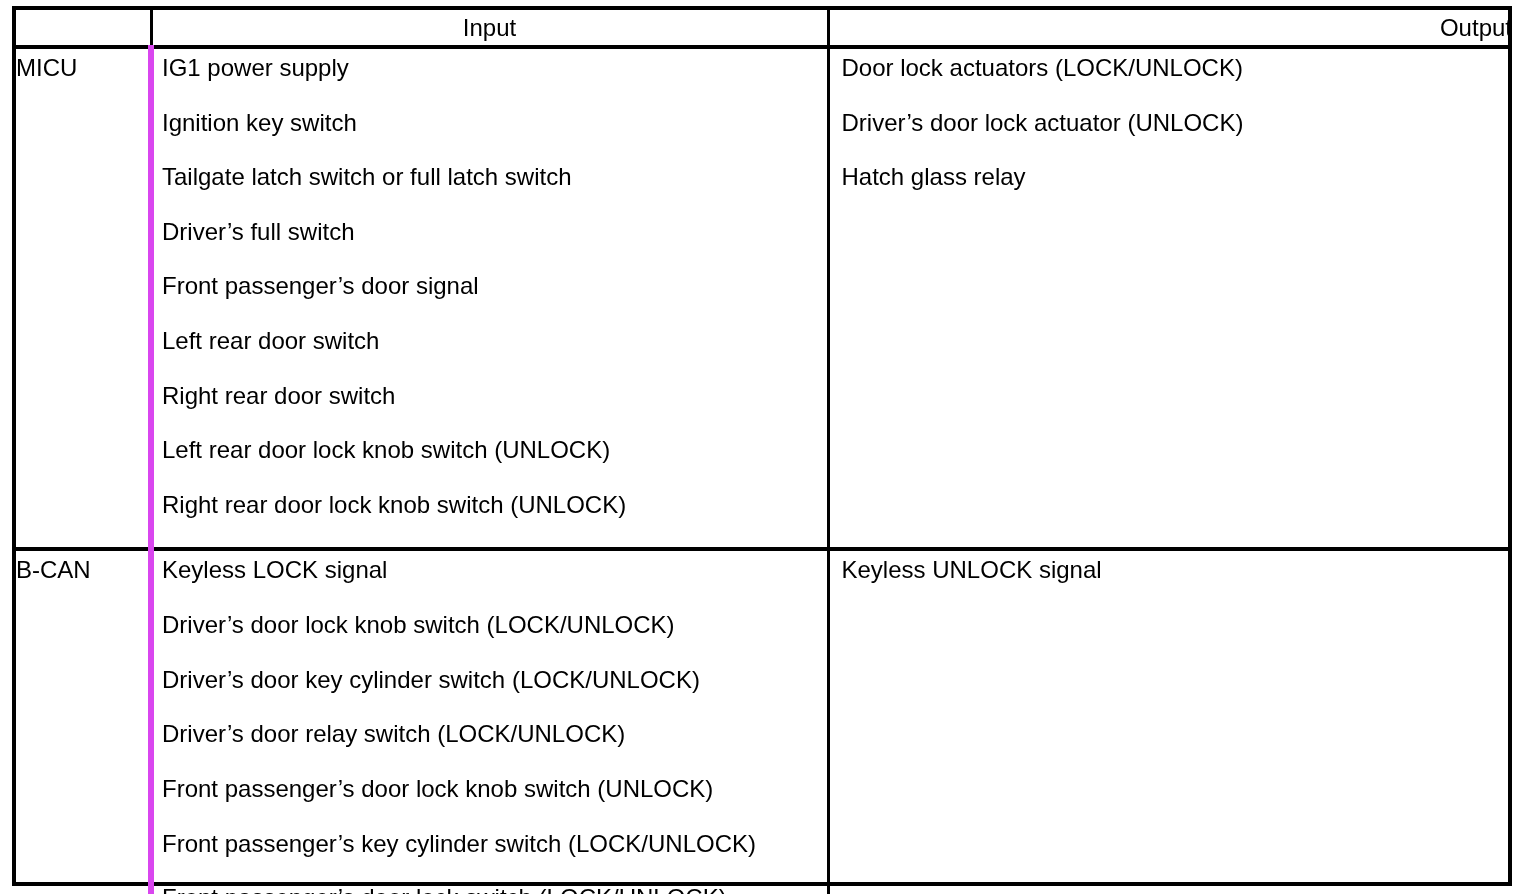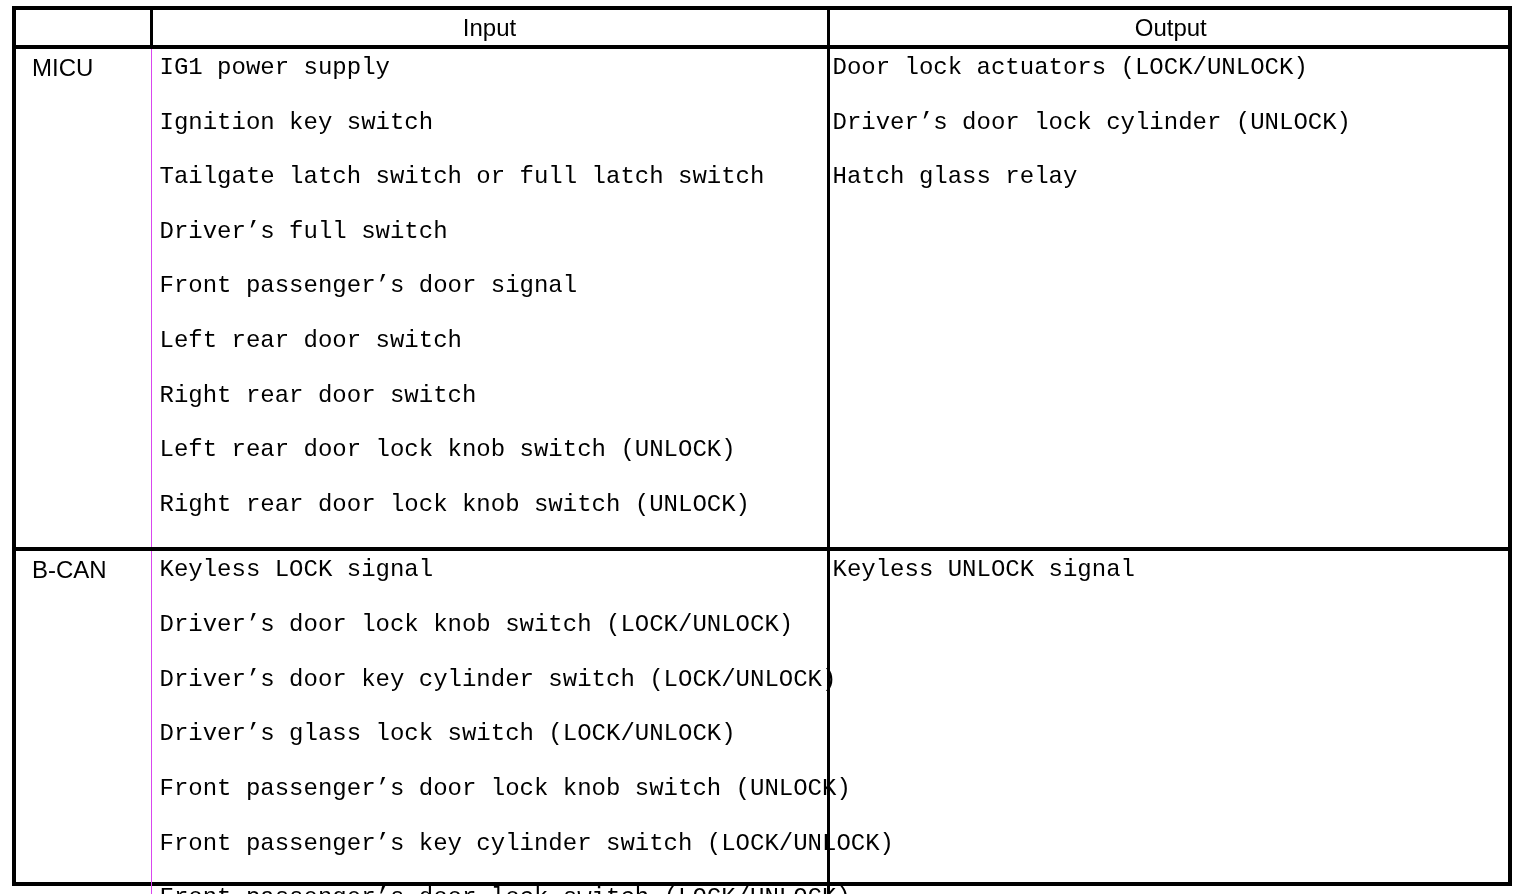--- a/index.html
+++ b/index.html
@@ -59,62 +59,61 @@
     line-height: 1;
   }
   th.th-system {
     border-right: 3px solid #000000;
   }
   th.th-input {
     border-right: 3px solid #000000;
     text-align: center;
   }
   th.th-output {
-    text-align: center;
+    text-align: right;
   }
 
   
   td.cell {
     padding: 0;
     vertical-align: top;
     font-size: 24px;
     line-height: 1;
   }
   td.cell-system {
-    border-right: 1px solid #d946ef;
-    padding-left: 16px;
+    border-right: 6px solid #d946ef;
+    padding-left: 0;
     padding-top: 7px;
   }
   td.cell-input {
     border-right: 3px solid #000000;
     padding-left: 8px;
     padding-top: 7px;
   }
   td.cell-output {
-    padding-left: 3px;
+    padding-left: 12px;
     padding-top: 7px;
     margin-top: 27px;
   }
 
   tr.section-micu > td {
     border-bottom: 4px solid #000000;
   }
 
   .system-label {
     display: block;
     font-size: 24px;
     line-height: 1;
     white-space: nowrap;
   }
 
   ul.entry-list {
     list-style: none;
     margin: 0;
     padding: 0;
-    font-family: Liberation Mono, monospace;
   }
   ul.entry-list > li {
     font-size: 24px;
     line-height: 1;
     height: 54.6px;
     white-space: nowrap;
     overflow: visible;
   }
   ul.entry-list.bcan-list > li {
     height: 54.7px;
@@ -152,35 +151,35 @@
               <li>Front passenger’s door signal</li>
               <li>Left rear door switch</li>
               <li>Right rear door switch</li>
               <li>Left rear door lock knob switch (UNLOCK)</li>
               <li>Right rear door lock knob switch (UNLOCK)</li>
             </ul>
           </td>
           <td class="cell cell-output">
             <ul class="entry-list micu-list">
               <li>Door lock actuators (LOCK/UNLOCK)</li>
-              <li>Driver’s door lock cylinder (UNLOCK)</li>
+              <li>Driver’s door lock actuator (UNLOCK)</li>
               <li>Hatch glass relay</li>
             </ul>
           </td>
         </tr>
         <tr class="section-bcan">
           <td class="cell cell-system">
             <span class="system-label">B-CAN</span>
           </td>
           <td class="cell cell-input">
             <ul class="entry-list bcan-list">
               <li>Keyless LOCK signal</li>
               <li>Driver’s door lock knob switch (LOCK/UNLOCK)</li>
               <li>Driver’s door key cylinder switch (LOCK/UNLOCK)</li>
-              <li>Driver’s glass lock switch (LOCK/UNLOCK)</li>
+              <li>Driver’s door relay switch (LOCK/UNLOCK)</li>
               <li>Front passenger’s door lock knob switch (UNLOCK)</li>
               <li>Front passenger’s key cylinder switch (LOCK/UNLOCK)</li>
               <li>Front passenger’s door lock switch (LOCK/UNLOCK)</li>
             </ul>
           </td>
           <td class="cell cell-output">
             <ul class="entry-list bcan-list">
               <li>Keyless UNLOCK signal</li>
             </ul>
           </td>

